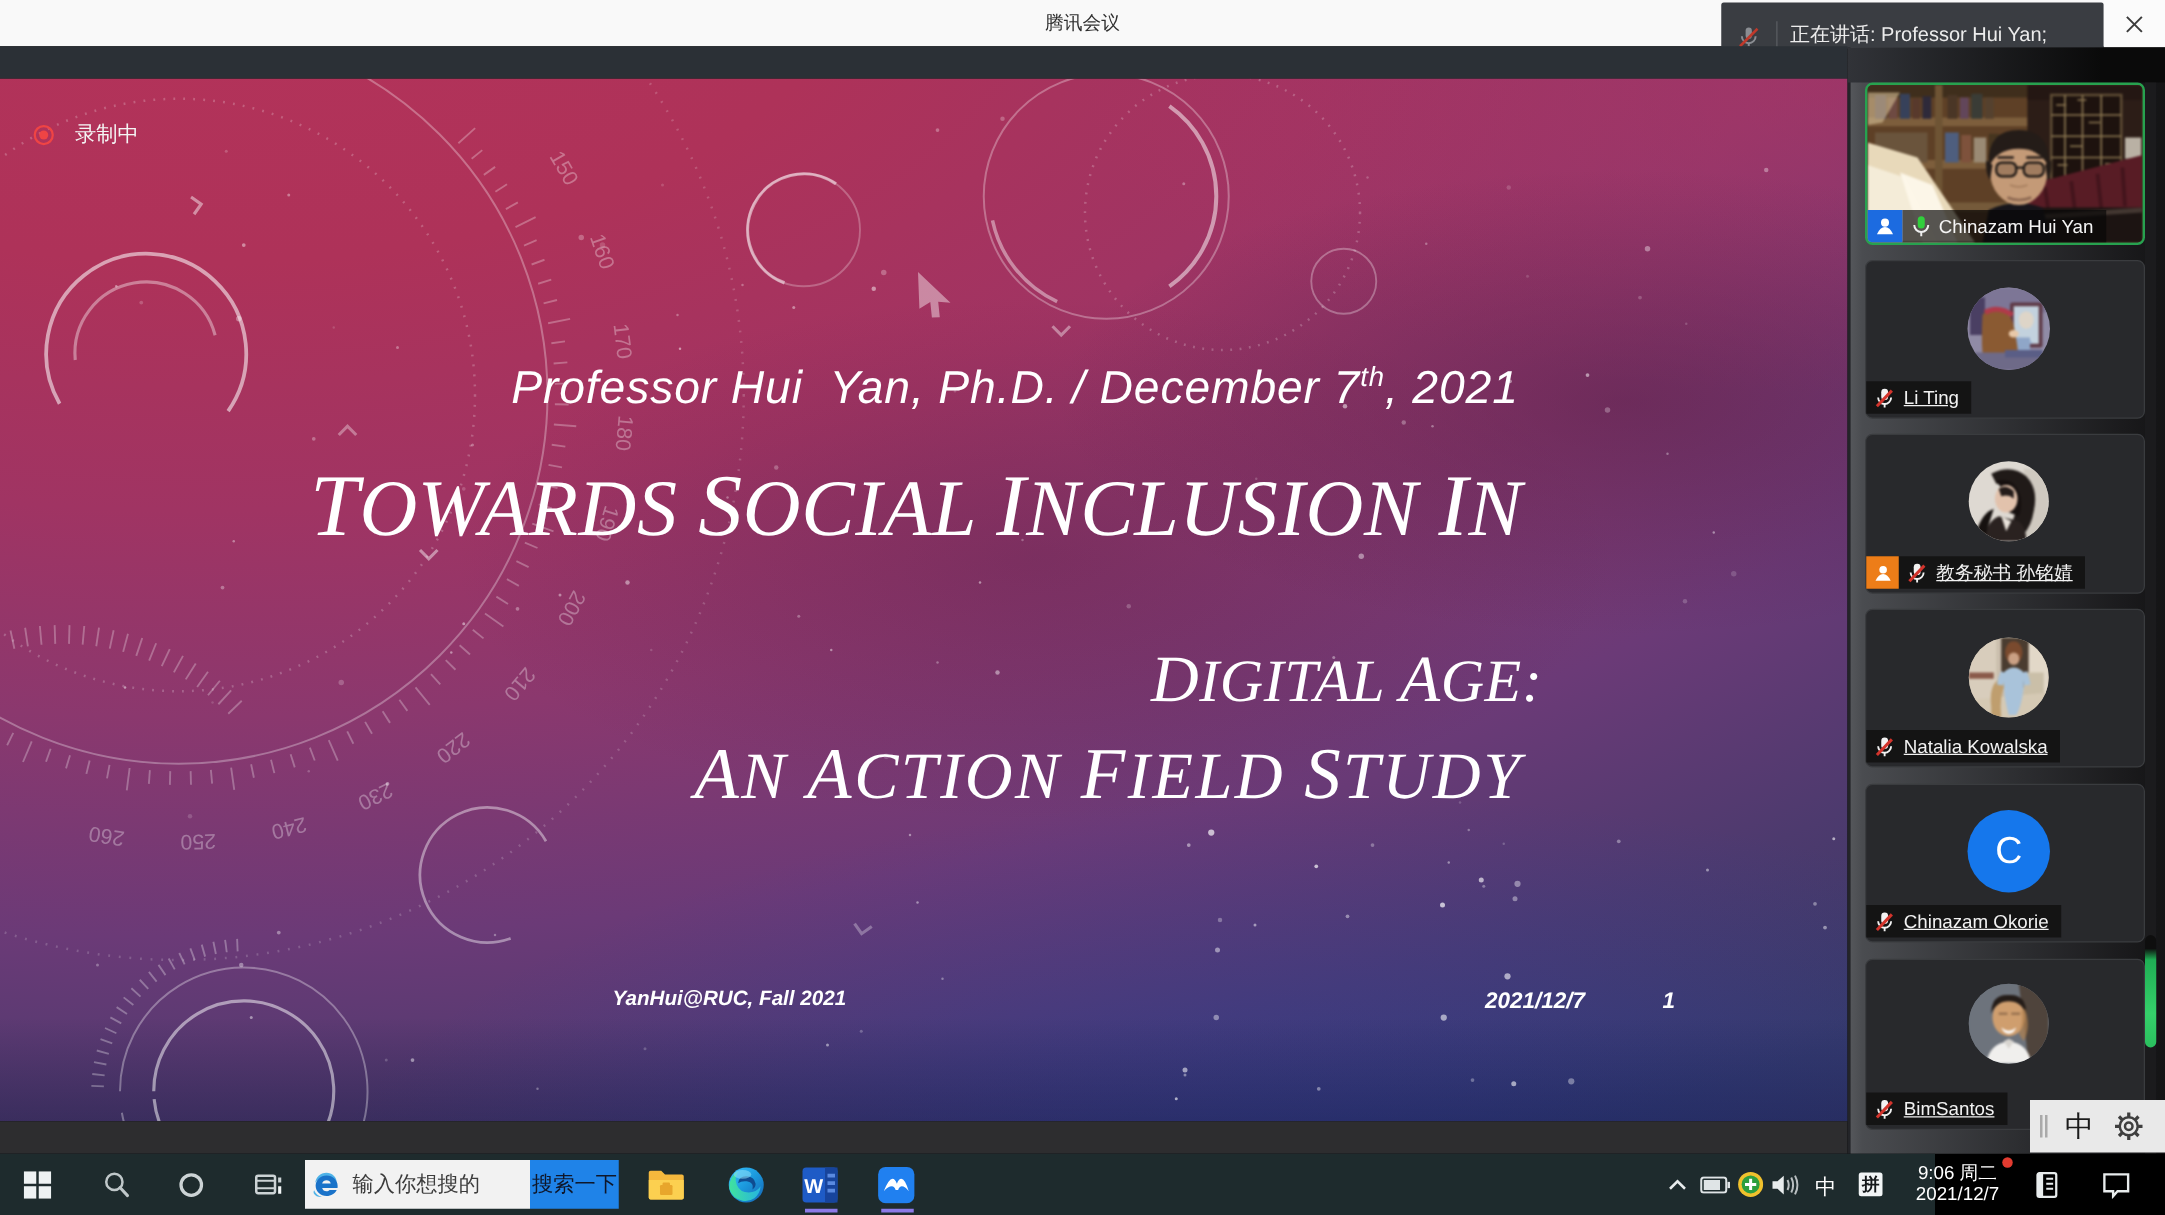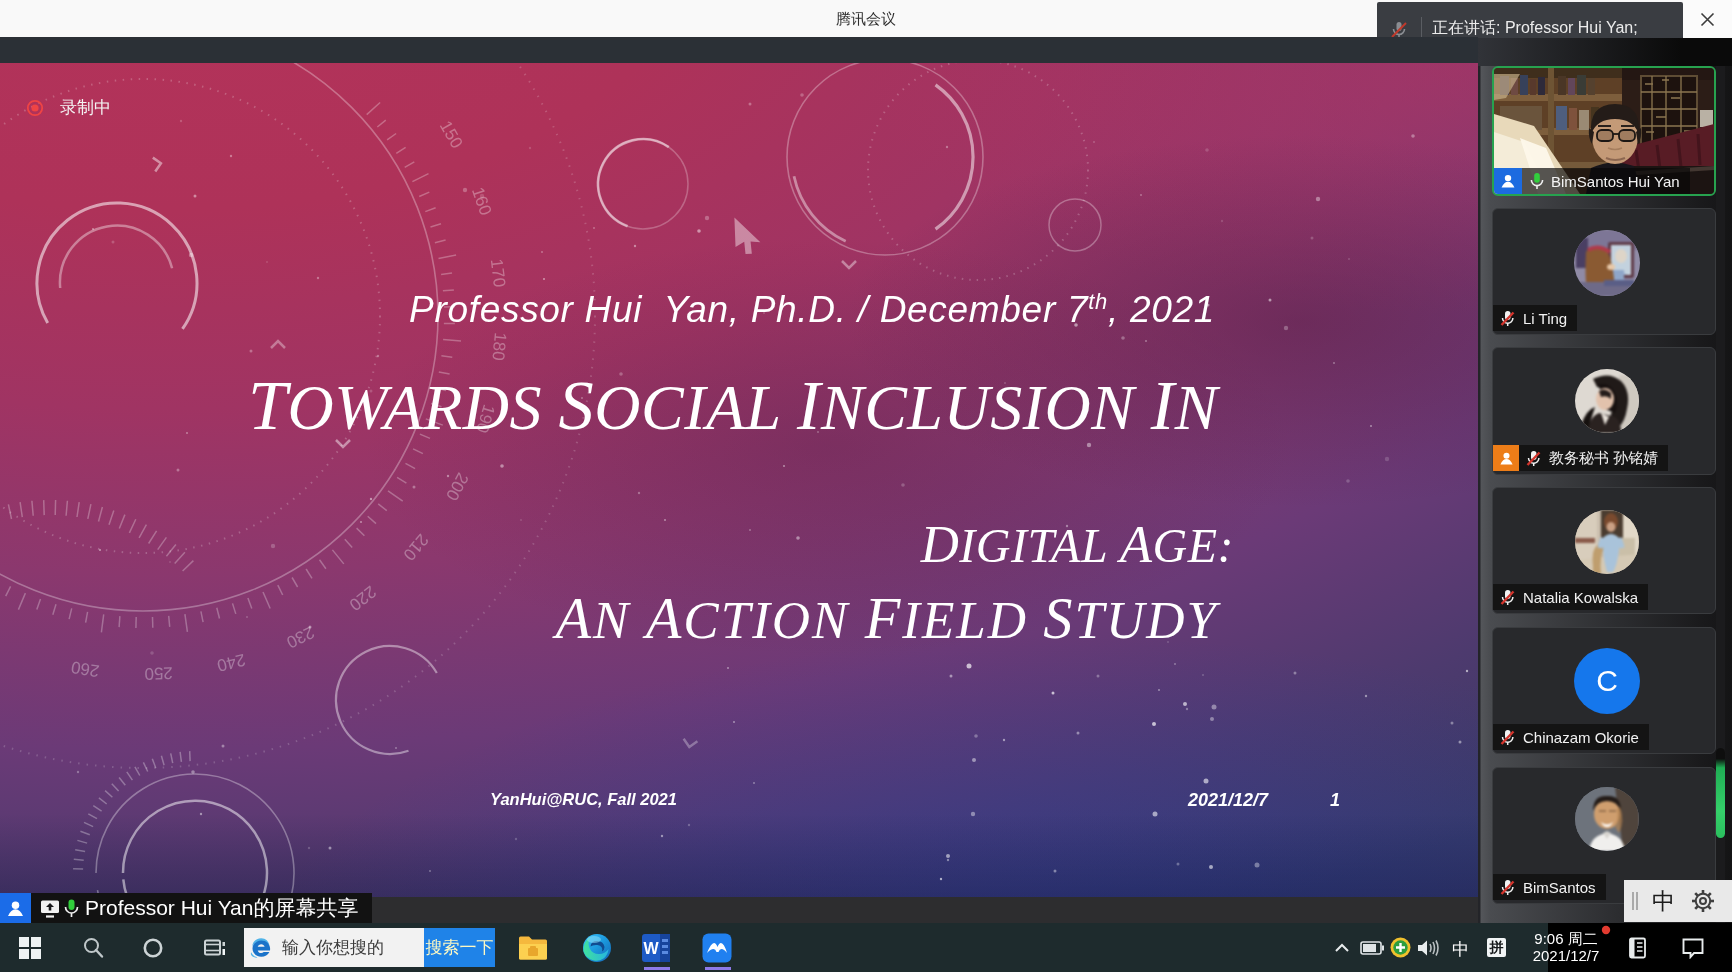--- a/index.html
+++ b/index.html
@@ -49,41 +49,41 @@
   #sharelabel .txt { color:#fff; font-size:21px; margin-left:6px; white-space:nowrap; }
 
   
   #sidebar { position:absolute; left:1478px; top:38px; width:254px; height:885px;
     background:linear-gradient(90deg,#232428 0, #232428 2px, #54565a 3px, #4a4c50 12px, #2c2d30 55%, #1a1a1c 88%, #141415 100%); }
   #sidebar .topdark { position:absolute; left:0; top:0; width:254px; height:28px;
     background:linear-gradient(90deg,#313338, #0a0a0a 80%); }
   .tile { position:absolute; left:14px; width:224px; background:#28292c; border:1px solid #3a3c3f; border-radius:6px; }
   #tile1 { top:28px; height:130px; border:2px solid #27a24f; background:#4a3526; overflow:hidden; }
   .label { position:absolute; left:0; bottom:3px; height:26px; background:#141414; display:flex; align-items:center; padding:0 10px 0 6px; }
-  .label .nm { color:#f2f2f2; font-size:15px; margin-left:7px; white-space:nowrap; }
+  .label .nm { color:#f2f2f2; font-size:15px; margin-left:7px; white-space:nowrap;text-decoration:underline; }
   .avatar { position:absolute; border-radius:50%; overflow:hidden; }
 
   
   #scrolltrack { position:absolute; left:238px; top:28px; width:9px; height:857px; background:#1b1b1d; }
   #scrollthumb { position:absolute; left:238px; top:710px; width:9px; height:90px; border-radius:5px;
     background:linear-gradient(180deg,#0e0e0e 0%, #0e0e0e 12%, #1fae54 22%, #35d06a 70%, #2abf5e 100%); }
 
   
   #imepanel { position:absolute; left:1624px; top:880px; width:108px; height:42px; background:#e9e9e9;
     display:flex; align-items:center; }
   #imepanel .grip { width:2px; height:18px; background:#aaa; margin-left:8px; box-shadow:4px 0 0 #aaa; }
   #imepanel .zh { font-size:23px; color:#1c1c1c; margin-left:18px; }
 
   
   #taskbar { position:absolute; left:0; top:923px; width:1548px; height:49px; background:#1e2b2d; }
   #searchbox { position:absolute; left:244px; top:5px; width:180px; height:39px; background:#f2f2f2;
     display:flex; align-items:center; }
   #searchbox .ph { color:#3c3c3c; font-size:17px; margin-left:8px; }
   #searchbtn { position:absolute; left:424px; top:5px; width:71px; height:39px; background:#1f83e8;
-    color:#fef9c3; font-size:17px; text-align:center; line-height:39px; }
+    color:#0f172a; font-size:17px; text-align:center; line-height:39px; }
   .appline { position:absolute; top:44px; height:3px; background:#8d7ae8; }
   #clock { position:absolute; left:1520px; top:0; width:92px; height:49px; color:#fff; font-size:15px;
     text-align:center; line-height:17px; padding-top:7px; }
   .trayzh { color:#fff; font-size:17px; }
 </style>
 </head>
 <body>
 <div id="screen">
 
   <div id="titlebar">腾讯会议</div>
@@ -360,41 +360,20 @@
     <div class="t serifline" id="line1"><span class="bc">T</span>OWARDS <span class="bc">S</span>OCIAL <span class="bc">I</span>NCLUSION <span class="bc">I</span>N</div>
     <div class="t serifline" id="line2"><span class="bc">D</span>IGITAL <span class="bc">A</span>GE:</div>
     <div class="t serifline" id="line3"><span class="bc">A</span>N <span class="bc">A</span>CTION <span class="bc">F</span>IELD <span class="bc">S</span>TUDY</div>
     <div class="t" id="foot1">YanHui@RUC, Fall 2021</div>
     <div class="t" id="foot2">2021/12/7</div>
     <div class="t" id="foot3">1</div>
   </div>
 
   <div id="bottomstrip"></div>
 
-  <div id="sharelabel">
-    <div class="badge" style="display:flex;align-items:center;justify-content:center">
-      <svg width="21" height="21" viewBox="0 0 28 28">
-          <circle cx="14" cy="9.5" r="5" fill="#fff"></circle>
-          <path d="M4 24 Q8 15 14 15 Q20 15 24 24 Z" fill="#fff"></path>
-        </svg>
-    </div>
-    <div class="rest">
-      <svg width="20" height="19" viewBox="0 0 20 19" style="margin-left:3px">
-        <rect x="1" y="1.5" width="18" height="12.5" rx="1.5" fill="#f2f2f2"></rect>
-        <path d="M10 4 L14 8 L11.3 8 L11.3 11.5 L8.7 11.5 L8.7 8 L6 8 Z" fill="#18181a"></path>
-        <line x1="6" y1="17.5" x2="14" y2="17.5" stroke="#f2f2f2" stroke-width="2.2"></line>
-      </svg>
-      <svg width="15" height="19" viewBox="0 0 15 19" style="margin-left:4px">
-        <rect x="4.5" y="0.5" width="6" height="10.5" rx="3" fill="#31cf3c"></rect>
-        <path d="M1.5 8 a6 6 0 0 0 12 0" stroke="#eee" stroke-width="1.7" fill="none"></path>
-        <line x1="7.5" y1="14" x2="7.5" y2="18" stroke="#eee" stroke-width="1.7"></line>
-      </svg>
-      <span class="txt">Professor Hui Yan的屏幕共享</span>
-    </div>
-  </div>
 
   <div id="sidebar">
     <div class="topdark"></div>
     <div id="scrolltrack"></div>
 
     <div class="tile" id="tile1">
       <svg width="220" height="126" viewBox="0 0 220 126" style="position:absolute;left:0;top:0;filter:blur(0.7px)">
         <rect x="0" y="0" width="128" height="126" fill="#5e4026"></rect>
         <rect x="0" y="0" width="128" height="10" fill="#3f2e1c"></rect>
         <rect x="0" y="26" width="128" height="7" fill="#7d5e3c"></rect>
@@ -446,21 +425,21 @@
               <circle cx="14" cy="9.5" r="5" fill="#fff"></circle>
               <path d="M4 24 Q8 15 14 15 Q20 15 24 24 Z" fill="#fff"></path>
             </svg>
         </div>
         <div style="height:26px;background:rgba(8,8,8,0.68);display:flex;align-items:center;padding:0 10px 0 8px">
           <svg width="14" height="18" viewBox="0 0 15 19">
             <rect x="4.5" y="1" width="6" height="10.5" rx="3" fill="#31cf3c"></rect>
             <path d="M1.5 8.5 a6 6 0 0 0 12 0" stroke="#eee" stroke-width="1.7" fill="none"></path>
             <line x1="7.5" y1="14.5" x2="7.5" y2="18" stroke="#eee" stroke-width="1.7"></line>
           </svg>
-          <span style="color:#f4f4f4;font-size:15px;margin-left:7px;white-space:nowrap">BimSantos Hui Yan</span>
+          <span style="color:#f4f4f4;font-size:15px;margin-left:7px;white-space:nowrap">Chinazam Hui Yan</span>
         </div>
       </div>
     </div>
 
     <div class="tile" id="tile2" style="top:170px;height:127px">
       <div class="avatar" style="left:81px;top:21px;width:66px;height:66px;background:#908ba6">
         <svg width="66" height="66" viewBox="0 0 66 66" style="filter:blur(0.8px)">
           <rect x="0" y="0" width="66" height="20" fill="#7d7696"></rect>
           <rect x="2" y="8" width="12" height="30" fill="#4a3f63"></rect>
           <rect x="34" y="12" width="26" height="36" rx="2" fill="#5e3a47"></rect>

